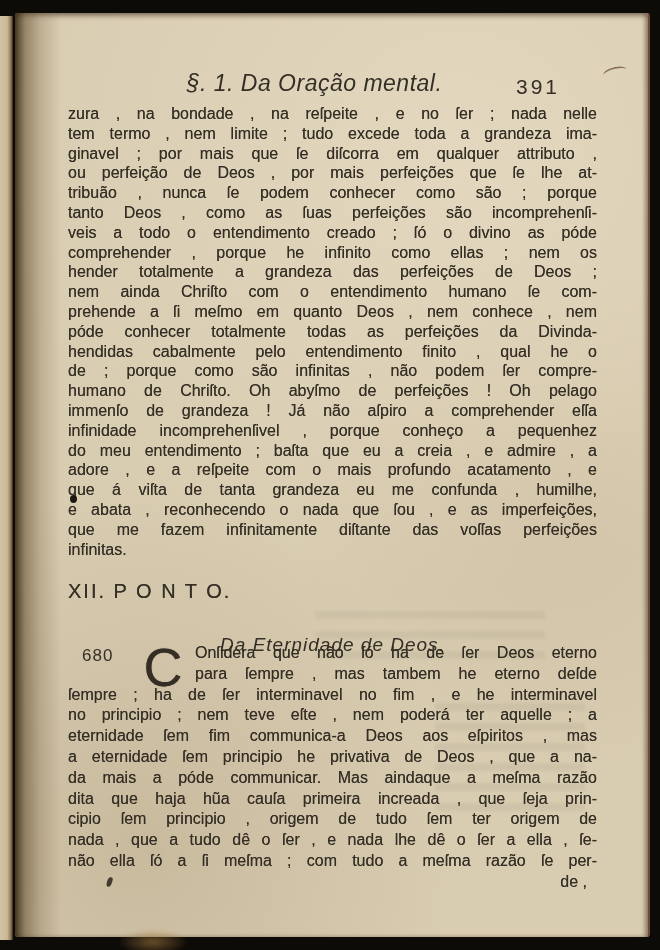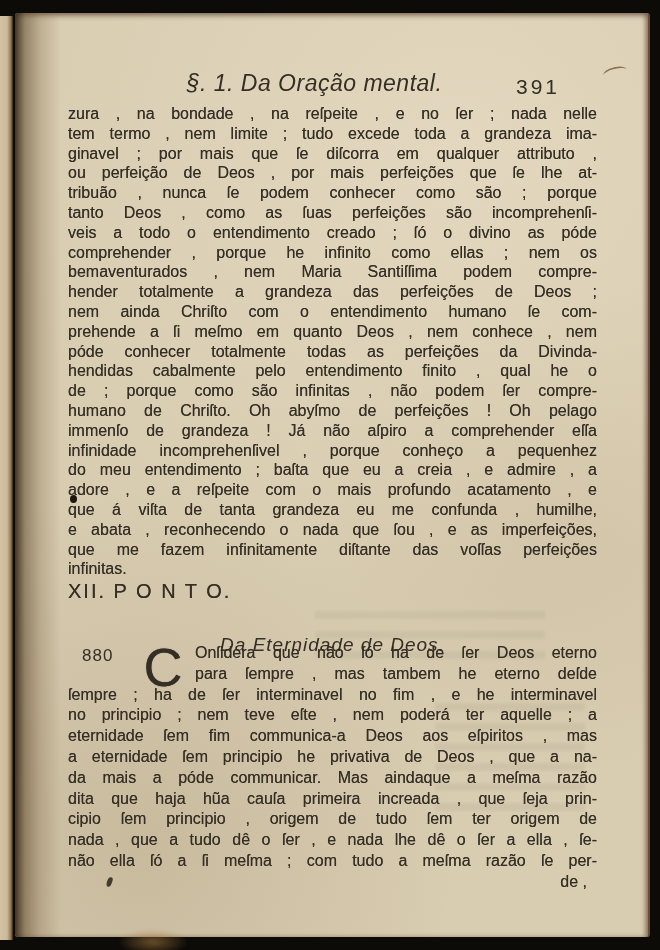--- a/index.html
+++ b/index.html
@@ -126,21 +126,20 @@
 
       <div class="p1 lines">
           <div>zura , na bondade , na reſpeite , e no ſer ; nada nelle</div>
           <div>tem termo , nem limite ; tudo excede toda a grandeza ima-</div>
           <div>ginavel ; por mais que ſe diſcorra em qualquer attributo ,</div>
           <div>ou perfeição de Deos , por mais perfeições que ſe lhe at-</div>
           <div>tribuão , nunca ſe podem conhecer como são ; porque</div>
           <div>tanto Deos , como as ſuas perfeições são incomprehenſi-</div>
           <div>veis a todo o entendimento creado ; ſó o divino as póde</div>
           <div>comprehender , porque he infinito como ellas ; nem os</div>
-          <div>bemaventurados , nem Maria Santiſſima podem compre-</div>
           <div>hender totalmente a grandeza das perfeições de Deos ;</div>
           <div>nem ainda Chriſto com o entendimento humano ſe com-</div>
           <div>prehende a ſi meſmo em quanto Deos , nem conhece , nem</div>
           <div>póde conhecer totalmente todas as perfeições da Divinda-</div>
           <div>hendidas cabalmente pelo entendimento finito , qual he o</div>
           <div>de ; porque como são infinitas , não podem ſer compre-</div>
           <div>humano de Chriſto. Oh abyſmo de perfeições ! Oh pelago</div>
           <div>immenſo de grandeza ! Já não aſpiro a comprehender eſſa</div>
           <div>infinidade incomprehenſivel , porque conheço a pequenhez</div>
           <div>do meu entendimento ; baſta que eu a creia , e admire , a</div>
@@ -148,21 +147,21 @@
           <div>que á viſta de tanta grandeza eu me confunda , humilhe,</div>
           <div>e abata , reconhecendo o nada que ſou , e as imperfeições,</div>
           <div>que me fazem infinitamente diſtante das voſſas perfeições</div>
           <div>infinitas.</div>
         </div>
 
       <div class="sect-head">XII. P O N T O.</div>
       <div class="sect-sub">Da Eternidade de Deos.</div>
 
       <div class="p2">
-        <div class="para-num">880</div>
+        <div class="para-num">680</div>
         <div class="drop-cap">C</div>
 
         <div class="lines p2-indent">
             <div>Onſidera que não ſó ha de ſer Deos eterno</div>
             <div>para ſempre , mas tambem he eterno deſde</div>
           </div>
 
         <div class="lines">
             <div>ſempre ; ha de ſer interminavel no fim , e he interminavel</div>
             <div>no principio ; nem teve eſte , nem poderá ter aquelle ; a</div>

